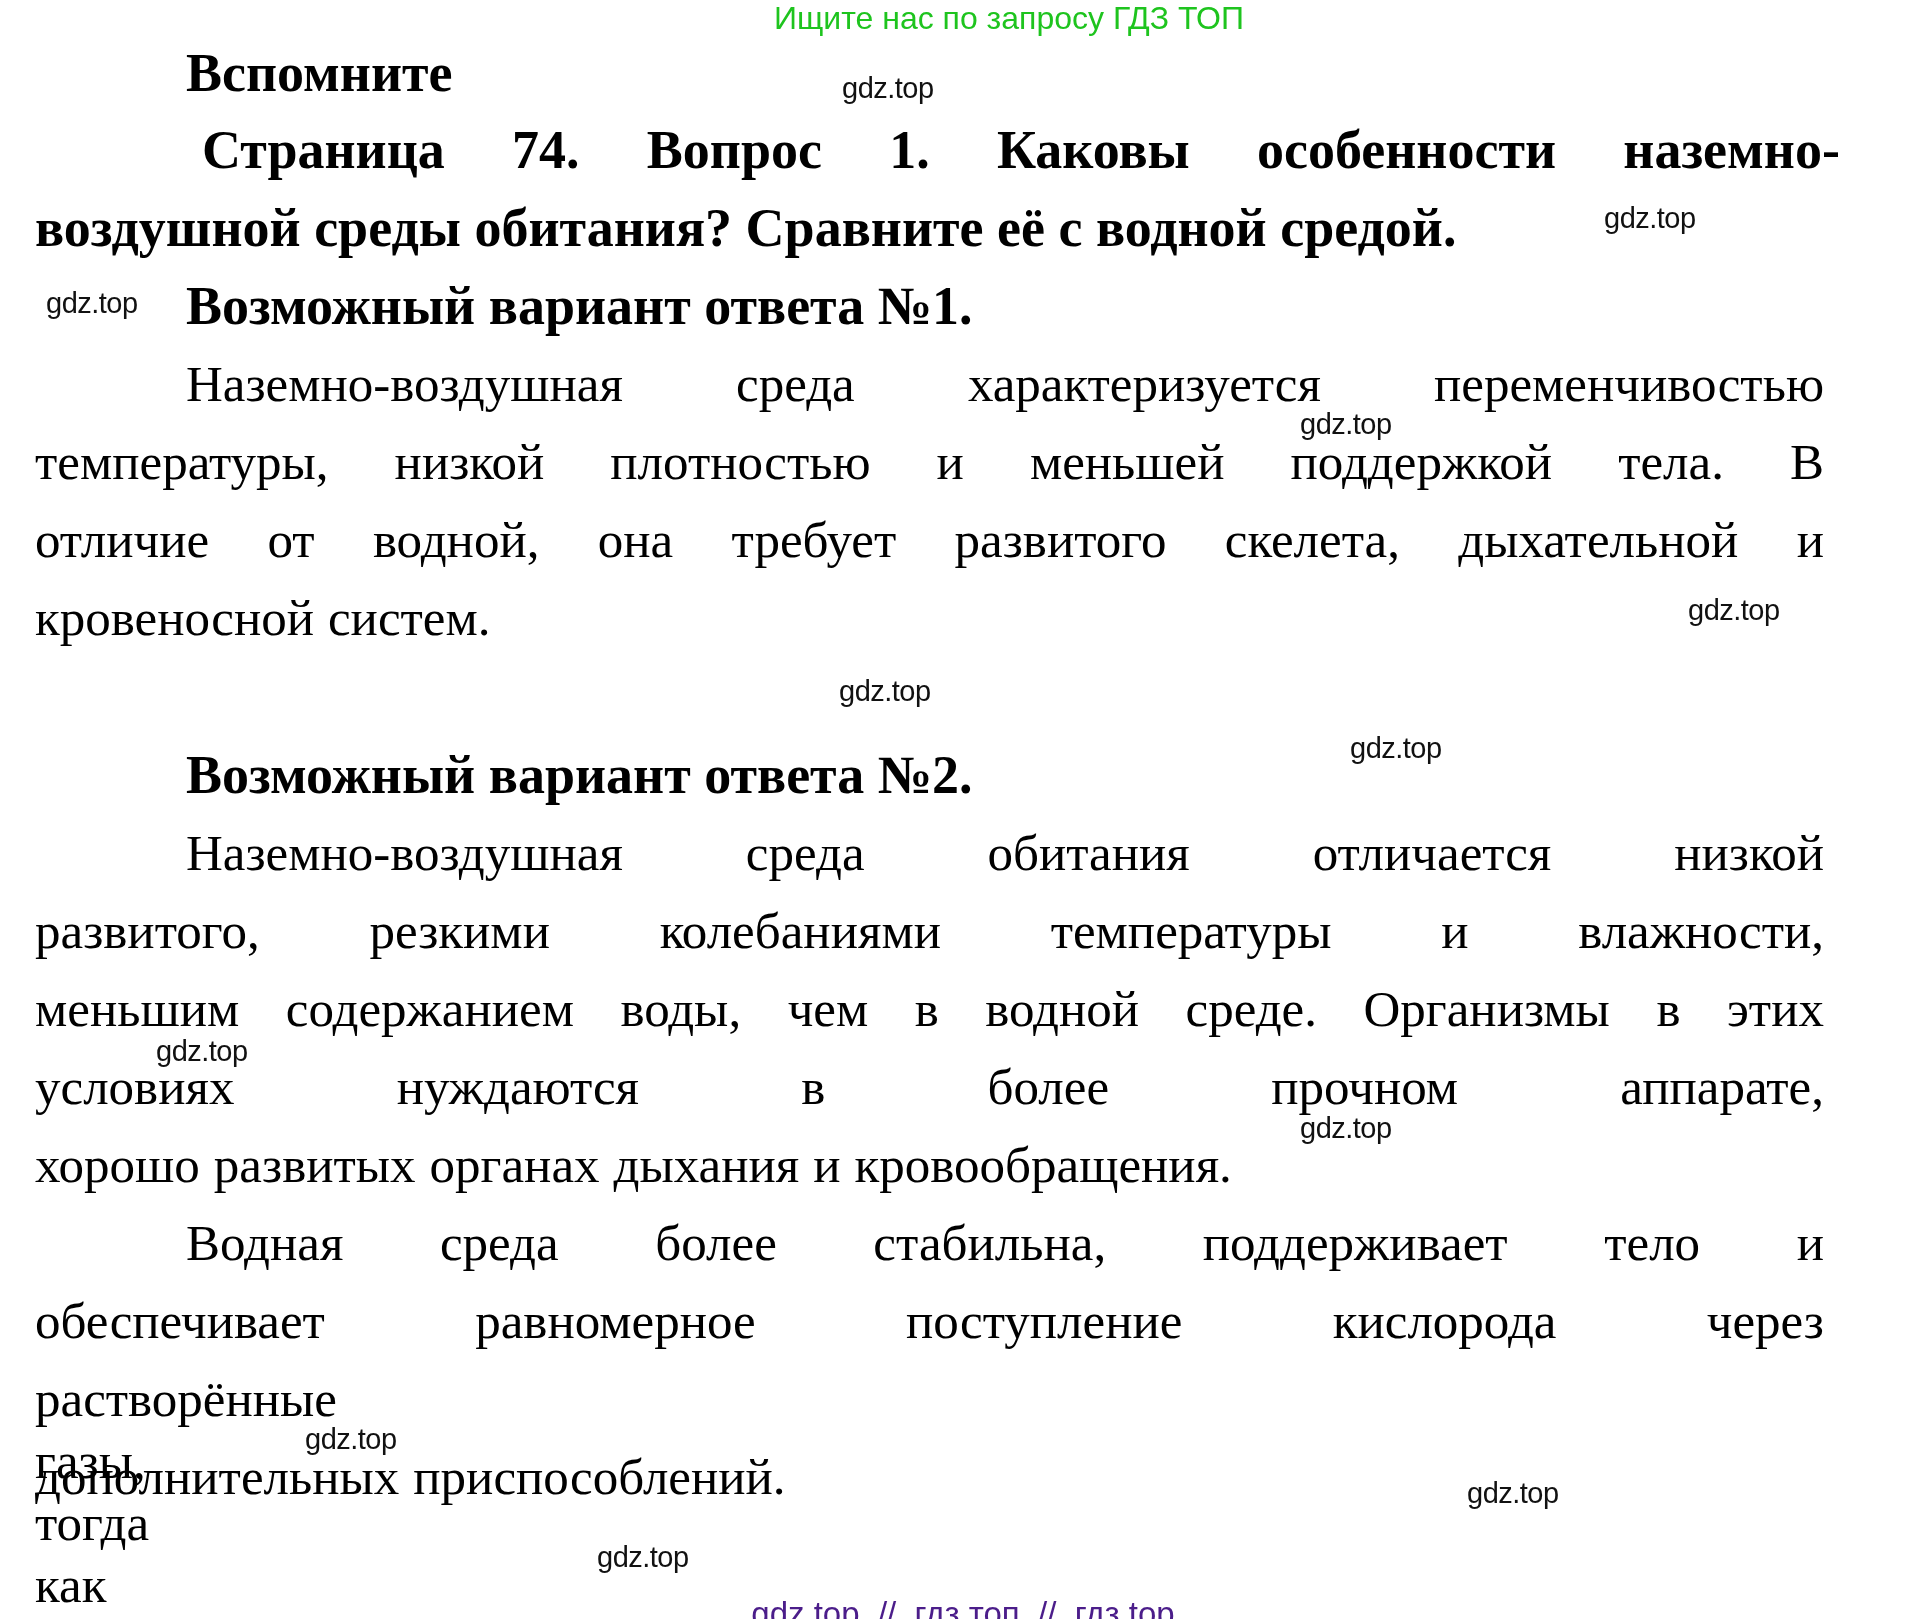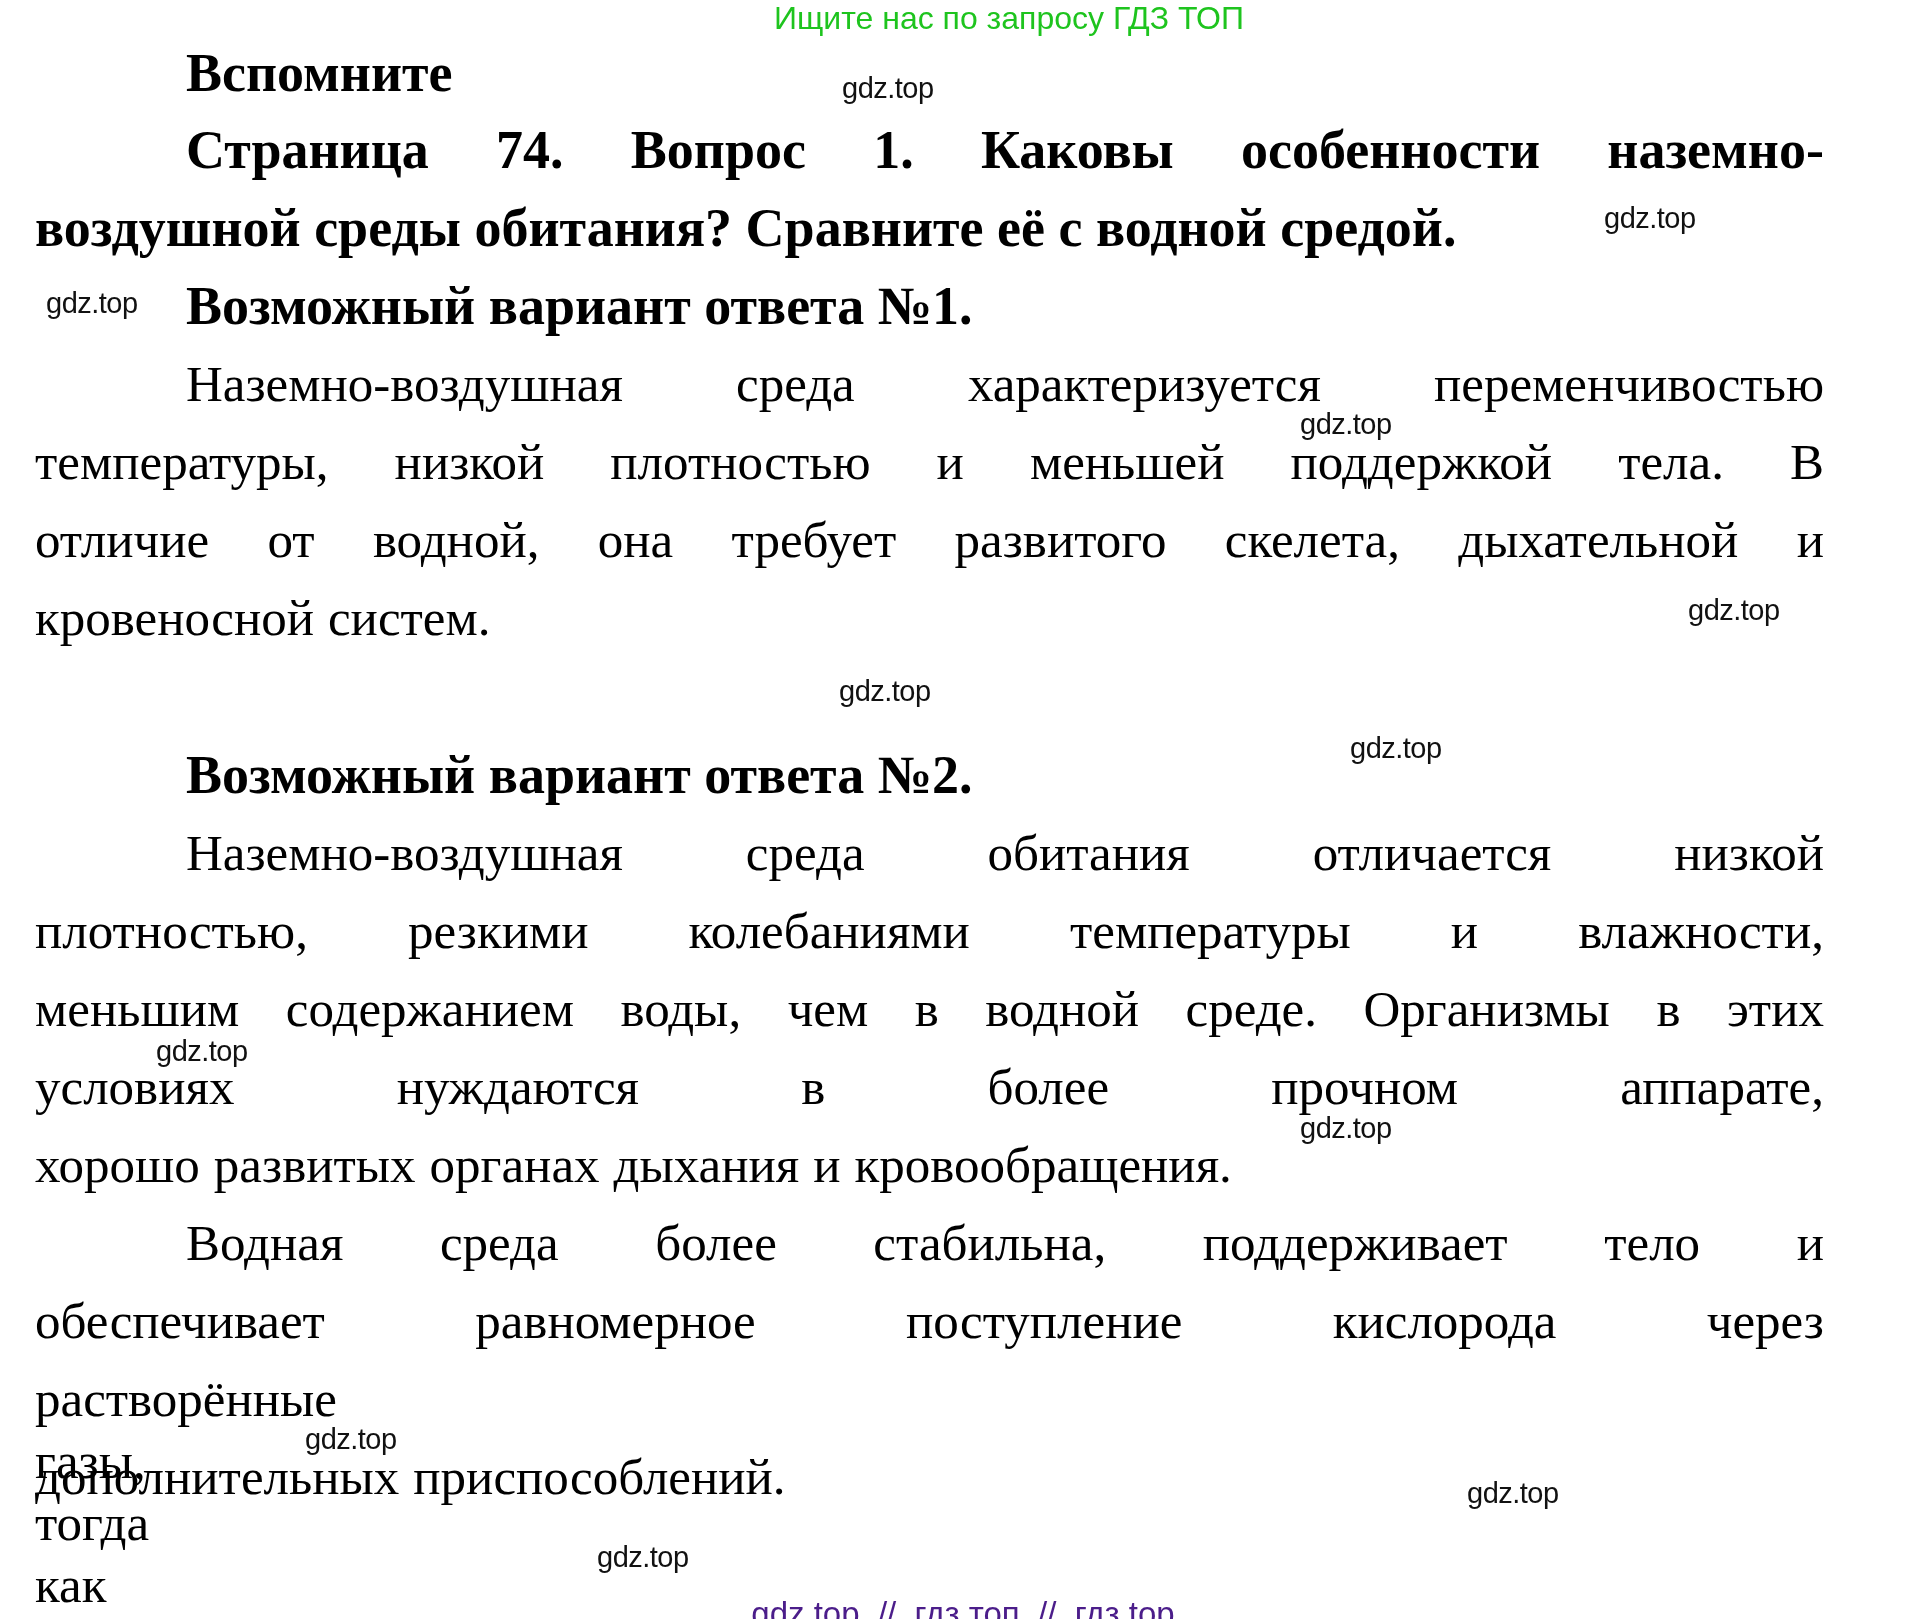--- a/index.html
+++ b/index.html
@@ -30,21 +30,21 @@
   .jline { display:flex; justify-content:space-between; }
   .jline.left { justify-content:flex-start; gap:14px; }
 </style>
 </head>
 <body>
 
 <div class="abs promo-top">Ищите нас по запросу ГДЗ ТОП</div>
 
 <div class="abs serif bold h" style="left:186px; top:42px;">Вспомните</div>
 
-<div class="line jline bold" style="left:186px; width:1638px; top:119px; font-size:54px;">
+<div class="line jline bold" style="left:202px; width:1638px; top:119px; font-size:54px;">
   <span>Страница</span>
   <span>74.</span>
   <span>Вопрос</span>
   <span>1.</span>
   <span>Каковы</span>
   <span>особенности</span>
   <span>наземно-</span>
 </div>
 <div class="abs serif bold" style="left:35px; top:197px; font-size:54px; line-height:62px;">воздушной среды обитания? Сравните её с водной средой.</div>
 
@@ -85,21 +85,21 @@
 <div class="abs serif bold" style="left:186px; top:744px; font-size:54px; line-height:62px;">Возможный вариант ответа №2.</div>
 
 <div class="line indent jline" style="top:822px;">
   <span>Наземно-воздушная</span>
     <span>среда</span>
     <span>обитания</span>
     <span>отличается</span>
     <span>низкой</span>
 </div>
 <div class="line jline" style="top:900px;">
-  <span>плотностью,</span>
+  <span>развитого,</span>
     <span>резкими</span>
     <span>колебаниями</span>
     <span>температуры</span>
     <span>и</span>
     <span>влажности,</span>
 </div>
 <div class="line jline" style="top:978px;">
   <span>меньшим</span>
     <span>содержанием</span>
     <span>воды,</span>

